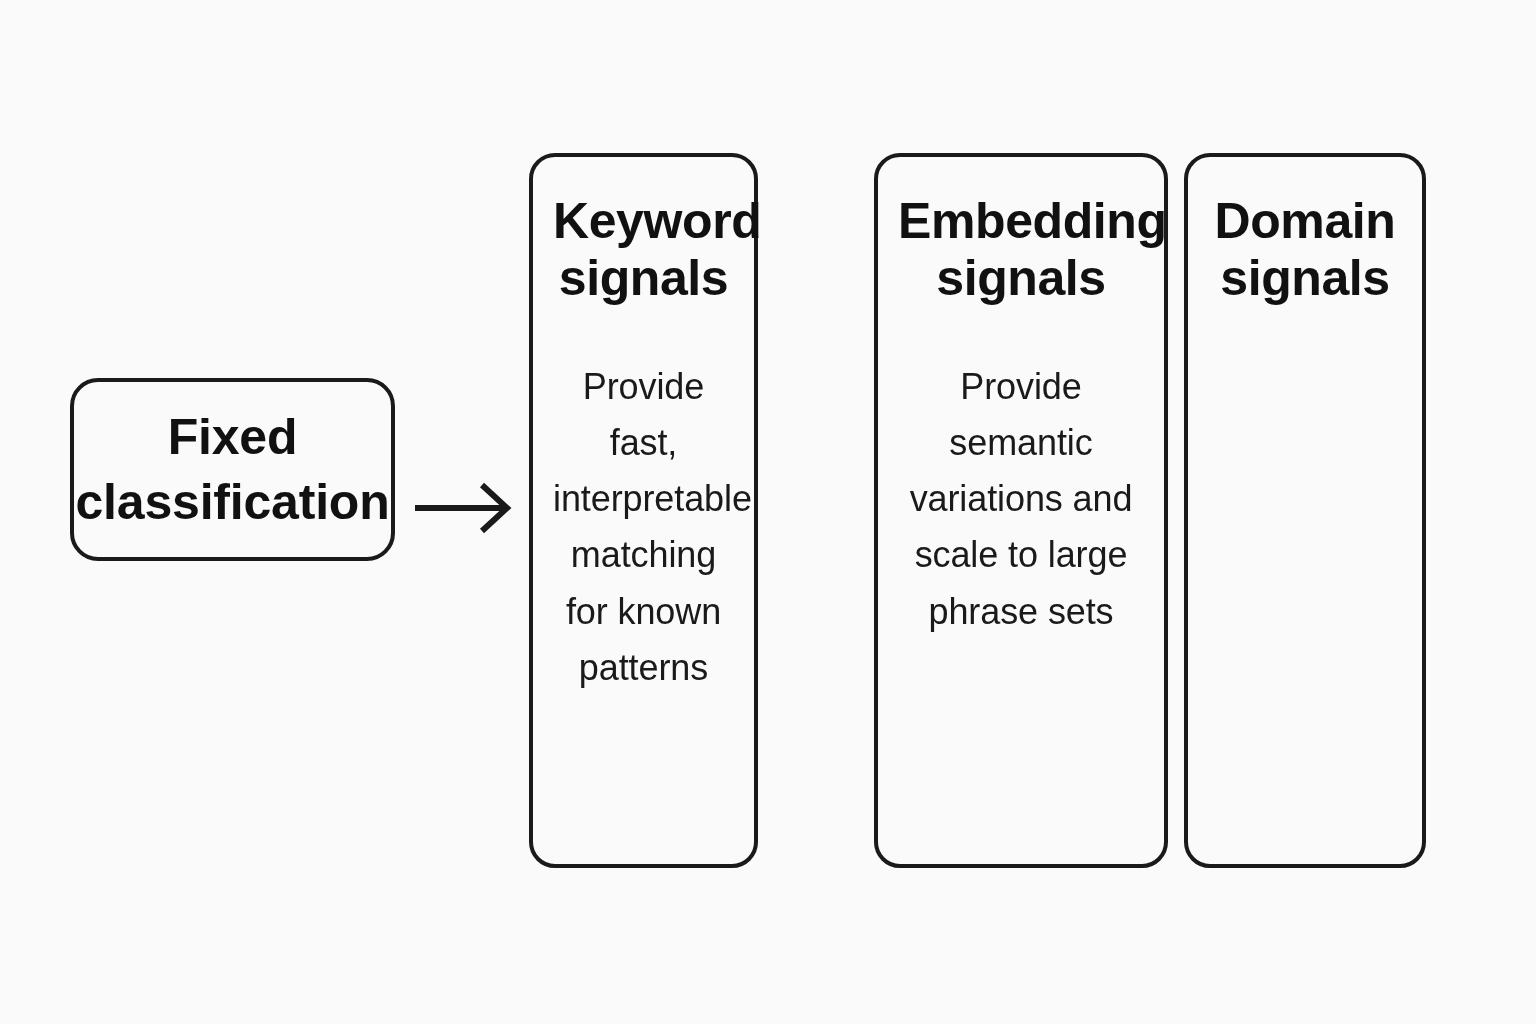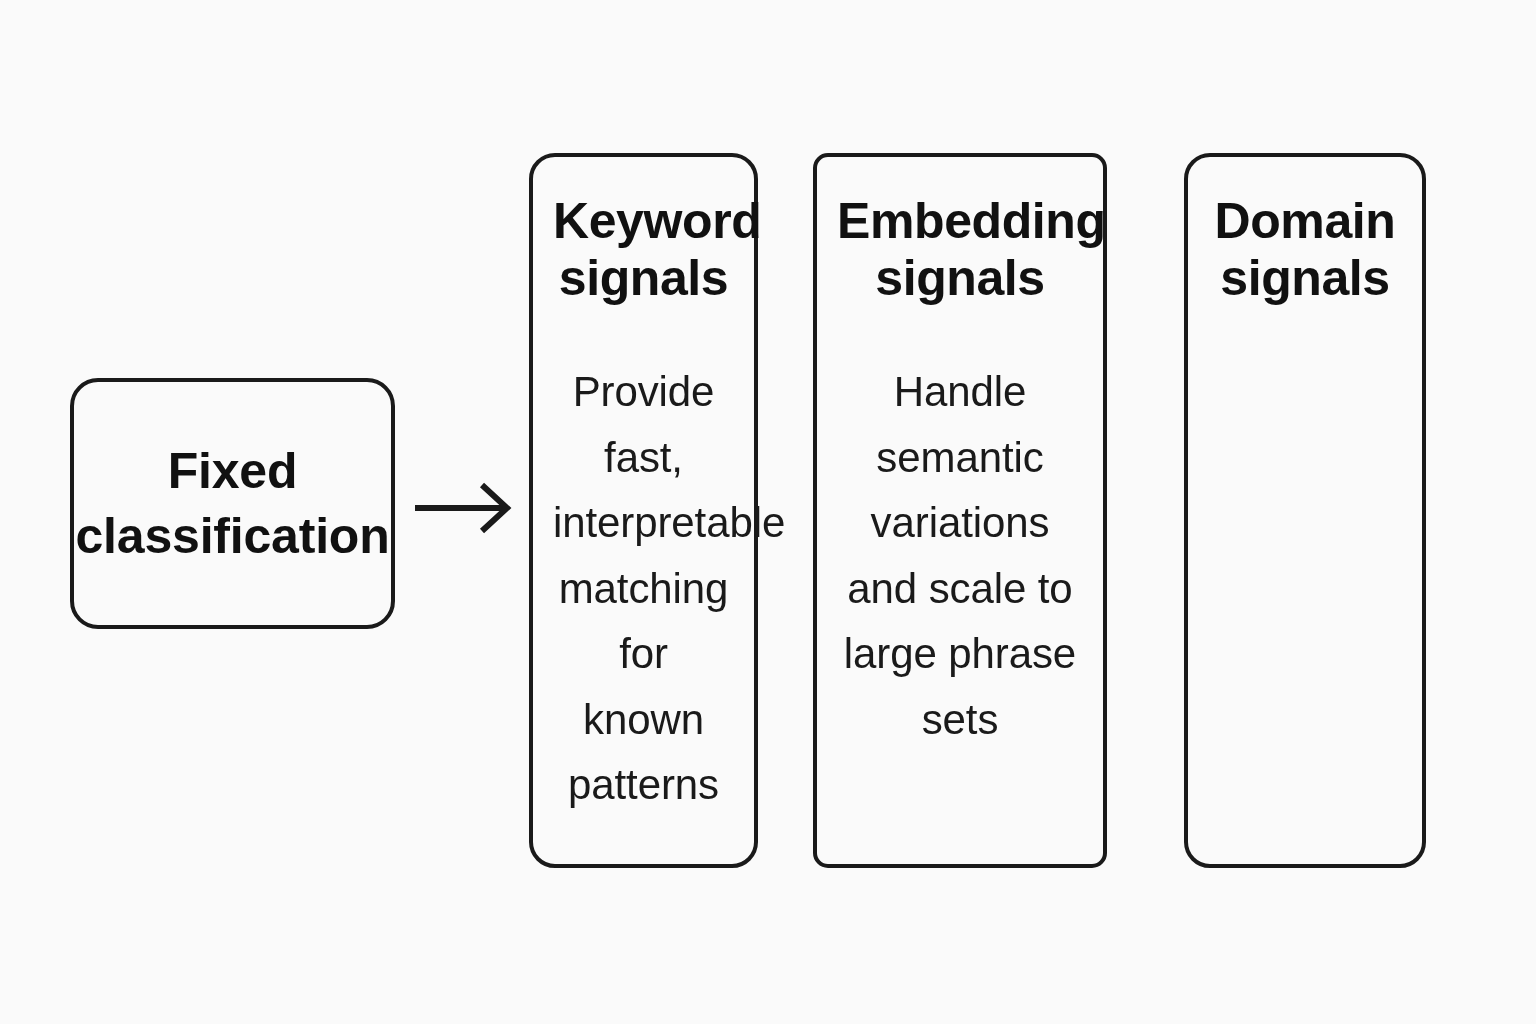--- a/index.html
+++ b/index.html
@@ -18,21 +18,21 @@
     background: #fafafa;
     overflow: hidden;
   }
 
   
   .source-box {
     position: absolute;
     left: 70px;
     top: 378px;
     width: 325px;
-    height: 251px;
+    height: 183px;
     box-sizing: border-box;
     border: 4px solid #1a1a1a;
     border-radius: 28px;
     background: #fafafa;
     display: flex;
     align-items: center;
     justify-content: center;
     text-align: center;
   }
   .source-label {
@@ -62,33 +62,33 @@
     border: 4px solid #1a1a1a;
     border-radius: 26px;
     background: #fafafa;
     padding: 36px 20px 0 20px;
     text-align: center;
     display: flex;
     flex-direction: column;
     align-items: stretch;
   }
   .card-1 { left: 529px; width: 229px; }
-  .card-2 { left: 813px; width: 294px; border-radius: 15px; }
+  .card-2 { left: 874px; width: 294px; }
   .card-3 { left: 1184px; width: 242px; }
 
   .card-title {
     font-size: 50px;
     font-weight: bold;
     line-height: 1.14;
     color: #111111;
     letter-spacing: -0.4px;
     margin: 0;
   }
   .card-body {
-    font-size: 42px;
+    font-size: 36px;
     font-weight: normal;
     line-height: 1.56;
     color: #1a1a1a;
     margin: 0;
     letter-spacing: -0.1px;
   }
   .card-1 .card-body { margin-top: 52px; }
   .card-2 .card-body { margin-top: 52px; }
   .card-3 .card-body { margin-top: 52px; }
 </style>
@@ -108,20 +108,20 @@
     </svg>
   </div>
 
   <div class="card card-1">
     <h2 class="card-title">Keyword signals</h2>
     <p class="card-body">Provide fast, interpretable matching for known patterns</p>
   </div>
 
   <div class="card card-2">
     <h2 class="card-title">Embedding signals</h2>
-    <p class="card-body">Handle semantic variations and scale to large phrase sets</p>
+    <p class="card-body">Provide semantic variations and scale to large phrase sets</p>
   </div>
 
   <div class="card card-3">
     <h2 class="card-title">Domain signals</h2>
   </div>
 
 </div>
 
 </body></html>

